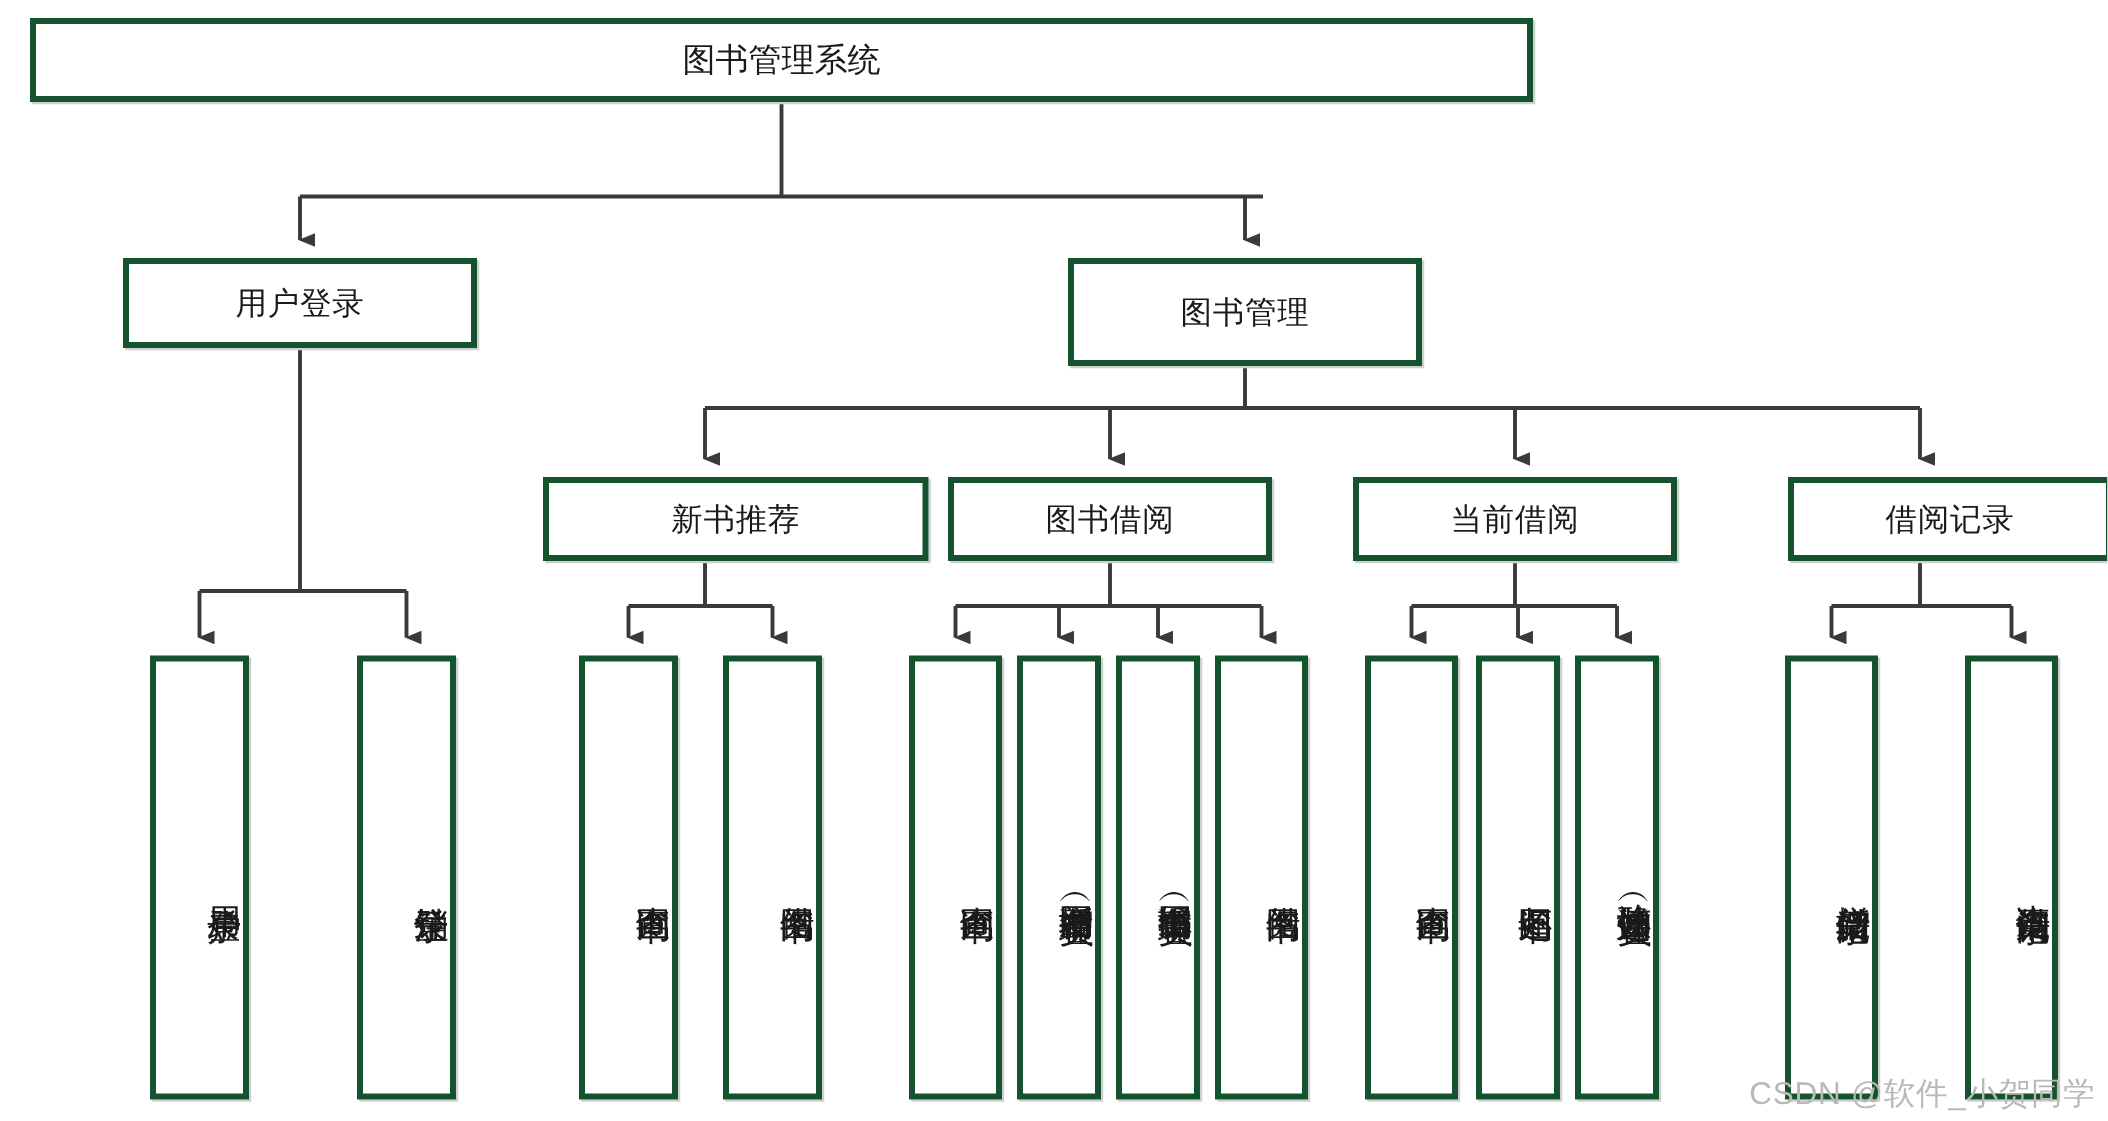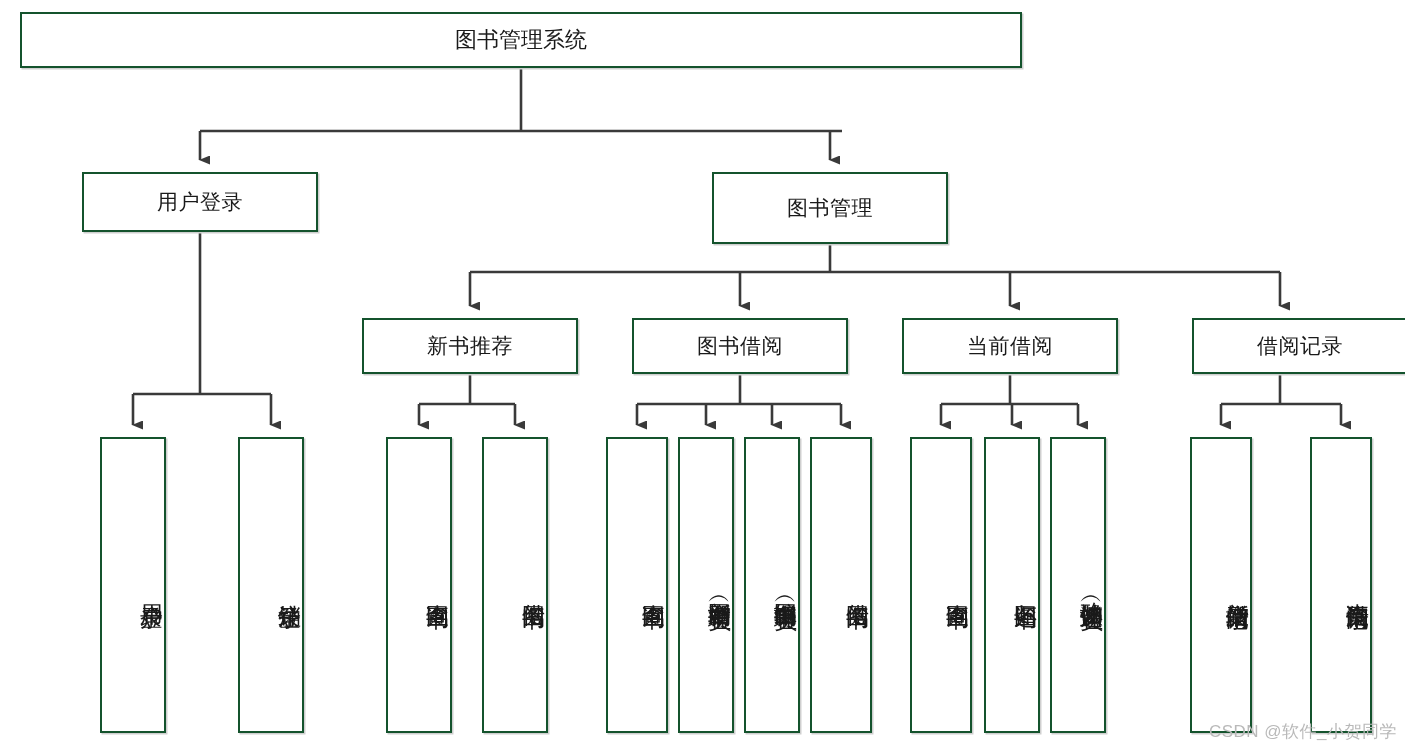--- a/index.html
+++ b/index.html
@@ -22,21 +22,21 @@
     left: 0;
     top: 0;
     width: 1405px;
     height: 747px;
     pointer-events: none;
   }
   .node {
     position: absolute;
     box-sizing: border-box;
     background: #ffffff;
-    border: 2px solid #14532d;
+    border: 4px solid #14532d;
     display: flex;
     align-items: center;
     justify-content: center;
     color: #1a1a1a;
     box-shadow: 1.5px 1.5px 0 0 #cfcfcf;
   }
   .node.horiz {
     font-size: 21px;
     letter-spacing: 0.5px;
   }
@@ -56,21 +56,21 @@
   .node.vert .vlabel {
     writing-mode: vertical-rl;
     text-orientation: upright;
     display: block;
     white-space: nowrap;
   }
   .watermark {
     position: absolute;
     right: 8px;
     bottom: 4px;
-    font-size: 17px;
+    font-size: 21px;
     color: #b9b9b9;
     letter-spacing: 0.5px;
     white-space: nowrap;
   }
 </style>
 </head>
 <body>
 
 <div id="diagram-root">
 
@@ -128,21 +128,21 @@
     <span>图书管理系统</span>
   </div>
 
   <div class="node horiz" style="left:82px; top:172px; width:236px; height:60px;">
     <span>用户登录</span>
   </div>
   <div class="node horiz" style="left:712px; top:172px; width:236px; height:72px;">
     <span>图书管理</span>
   </div>
 
-  <div class="node horiz" style="left:362px; top:318px; width:216px; height:56px;">
+  <div class="node horiz" style="left:362px; top:318px; width:257px; height:56px;">
     <span>新书推荐</span>
   </div>
   <div class="node horiz" style="left:632px; top:318px; width:216px; height:56px;justify-content:center;">
     <span>图书借阅</span>
   </div>
   <div class="node horiz" style="left:902px; top:318px; width:216px; height:56px;">
     <span>当前借阅</span>
   </div>
   <div class="node horiz" style="left:1172px; top:318px; width:216px; height:56px;margin-left:20px;">
     <span>借阅记录</span>

